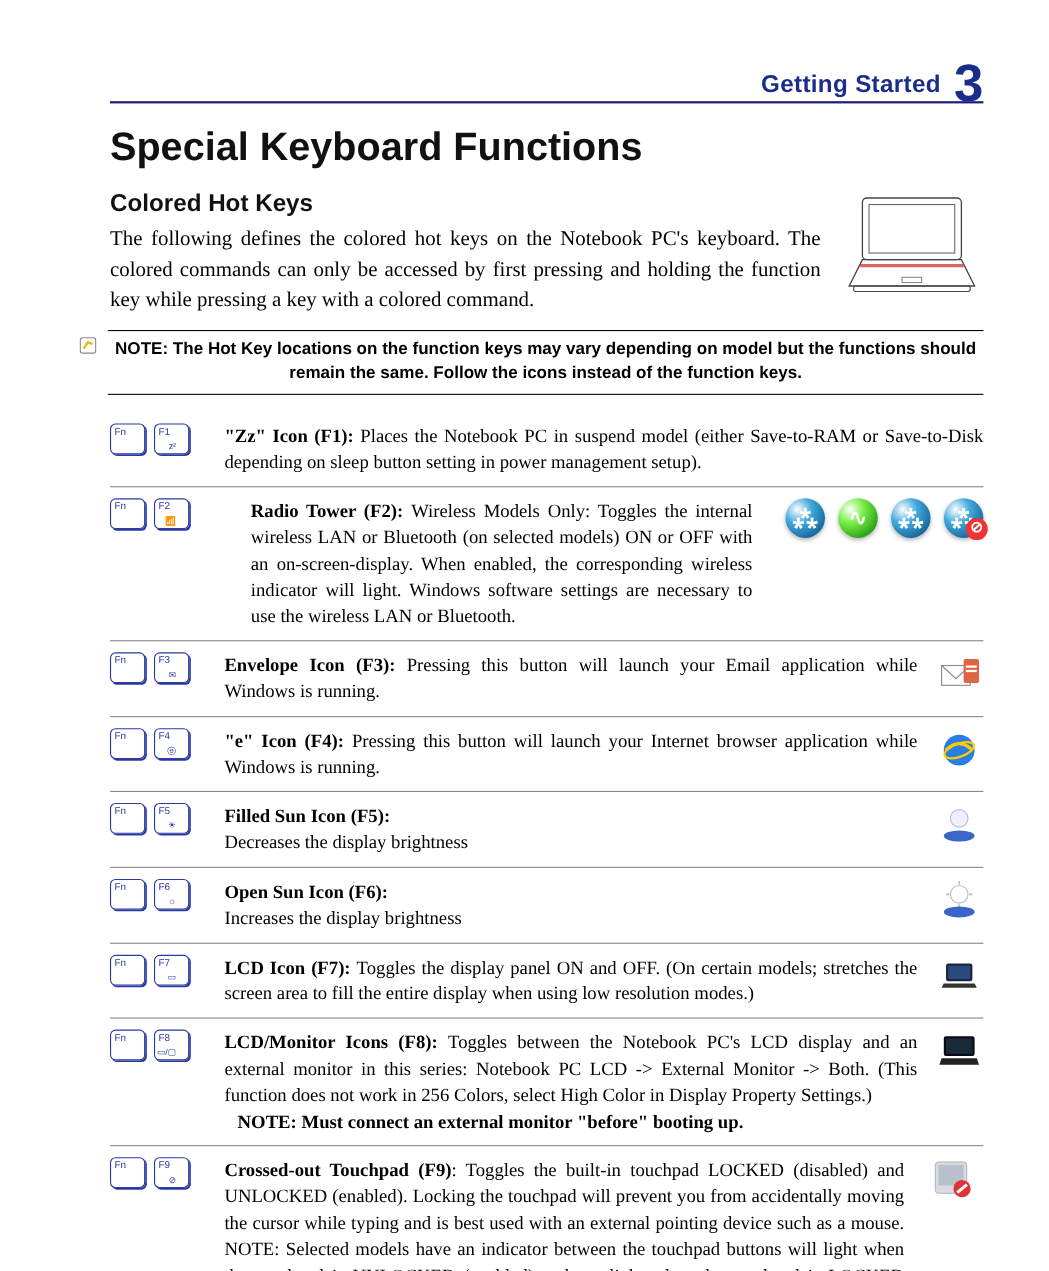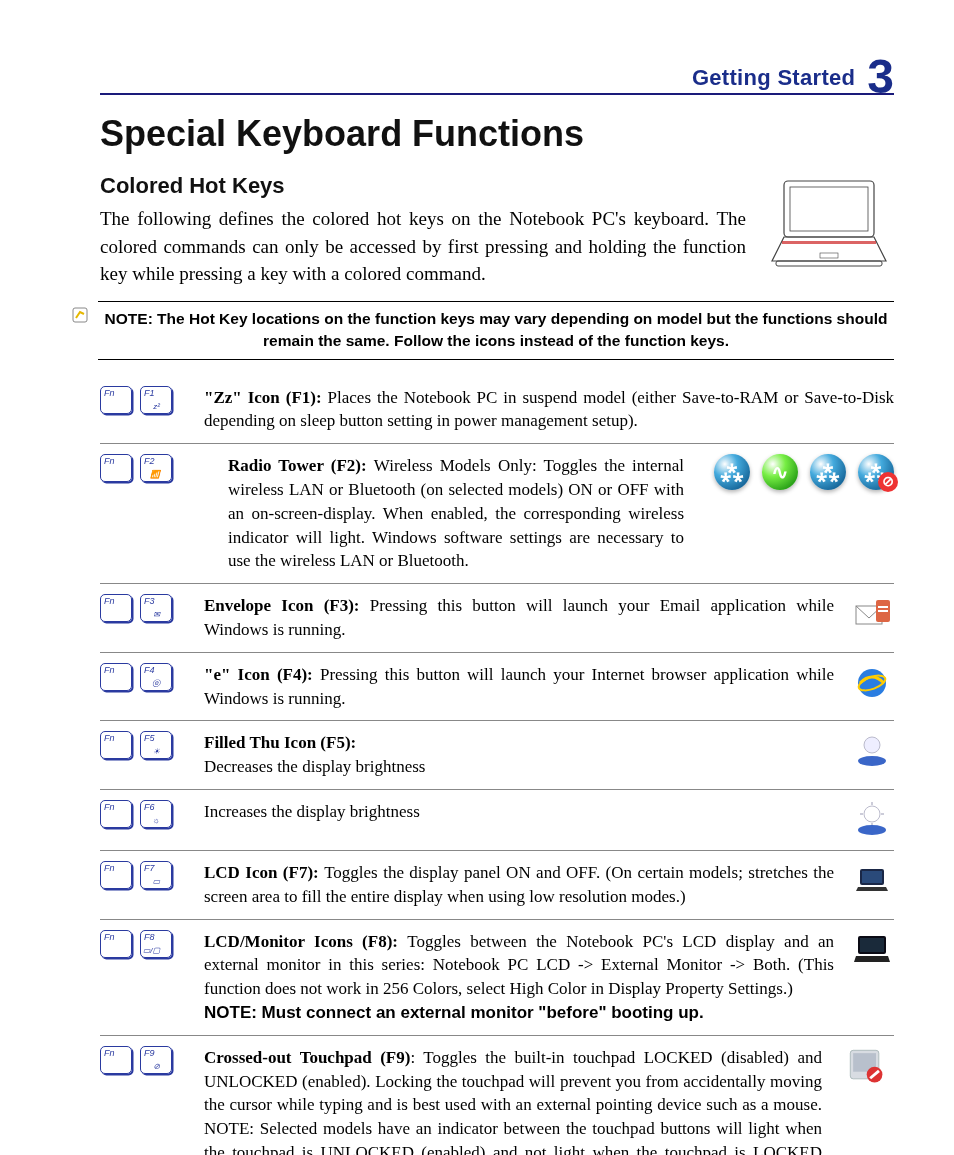--- a/index.html
+++ b/index.html
@@ -116,40 +116,40 @@
     font-size: 9px;
     color: #2a3aa0;
     display: flex;
     flex-direction: column;
     align-items: flex-start;
     justify-content: flex-start;
     padding: 2px 3px;
     box-sizing: border-box;
     line-height: 1;
     position: relative;
-    font-style: italic;
   }
   .key .sub {
     position: absolute;
     right: 11px;
     bottom: 2px;
     font-size: 8px;
   }
   .desc {
     flex: 1;
     font-size: 17px;
     line-height: 1.4;
     text-align: justify;
   }
   .desc .lead {
     font-weight: bold;
   }
   .desc .subnote {
     font-weight: bold;
-    font-family: Liberation Sans, sans-serif;
+    font-family: Liberation Serif, serif;
+    margin-left: 12px;
   }
   .right-icon {
     width: 44px;
     flex: none;
     display: flex;
     align-items: center;
     justify-content: center;
   }
   .right-icon-multi {
     width: 220px;
@@ -315,21 +315,21 @@
     <div class="keys">
       <div class="key">
           <span>Fn</span>
         </div>
       <div class="key">
           <span>F5</span>
           <span class="sub">☀</span>
         </div>
     </div>
     <div class="desc">
-      <div class="lead">Filled Thu Icon (F5):</div>
+      <div class="lead">Filled Sun Icon (F5):</div>
       <div>Decreases the display brightness</div>
     </div>
     <div class="right-icon sun-ico">
       <svg viewBox="0 0 40 40">
           <circle cx="20" cy="14" r="8" fill="#eef" stroke="#bbc"></circle>
           <ellipse cx="20" cy="30" rx="14" ry="5" fill="#3a66c8"></ellipse>
         </svg>
     </div>
   </div>
 
@@ -337,20 +337,21 @@
     <div class="keys">
       <div class="key">
           <span>Fn</span>
         </div>
       <div class="key">
           <span>F6</span>
           <span class="sub">☼</span>
         </div>
     </div>
     <div class="desc">
+      <div class="lead">Open Sun Icon (F6):</div>
       <div>Increases the display brightness</div>
     </div>
     <div class="right-icon sun-ico">
       <svg viewBox="0 0 40 40">
           <circle cx="20" cy="14" r="8" fill="#fff" stroke="#bbc"></circle>
           <g stroke="#bbc" stroke-width="1.5">
             <line x1="20" y1="2" x2="20" y2="5"></line>
             <line x1="20" y1="23" x2="20" y2="26"></line>
             <line x1="8" y1="14" x2="11" y2="14"></line>
             <line x1="29" y1="14" x2="32" y2="14"></line>

